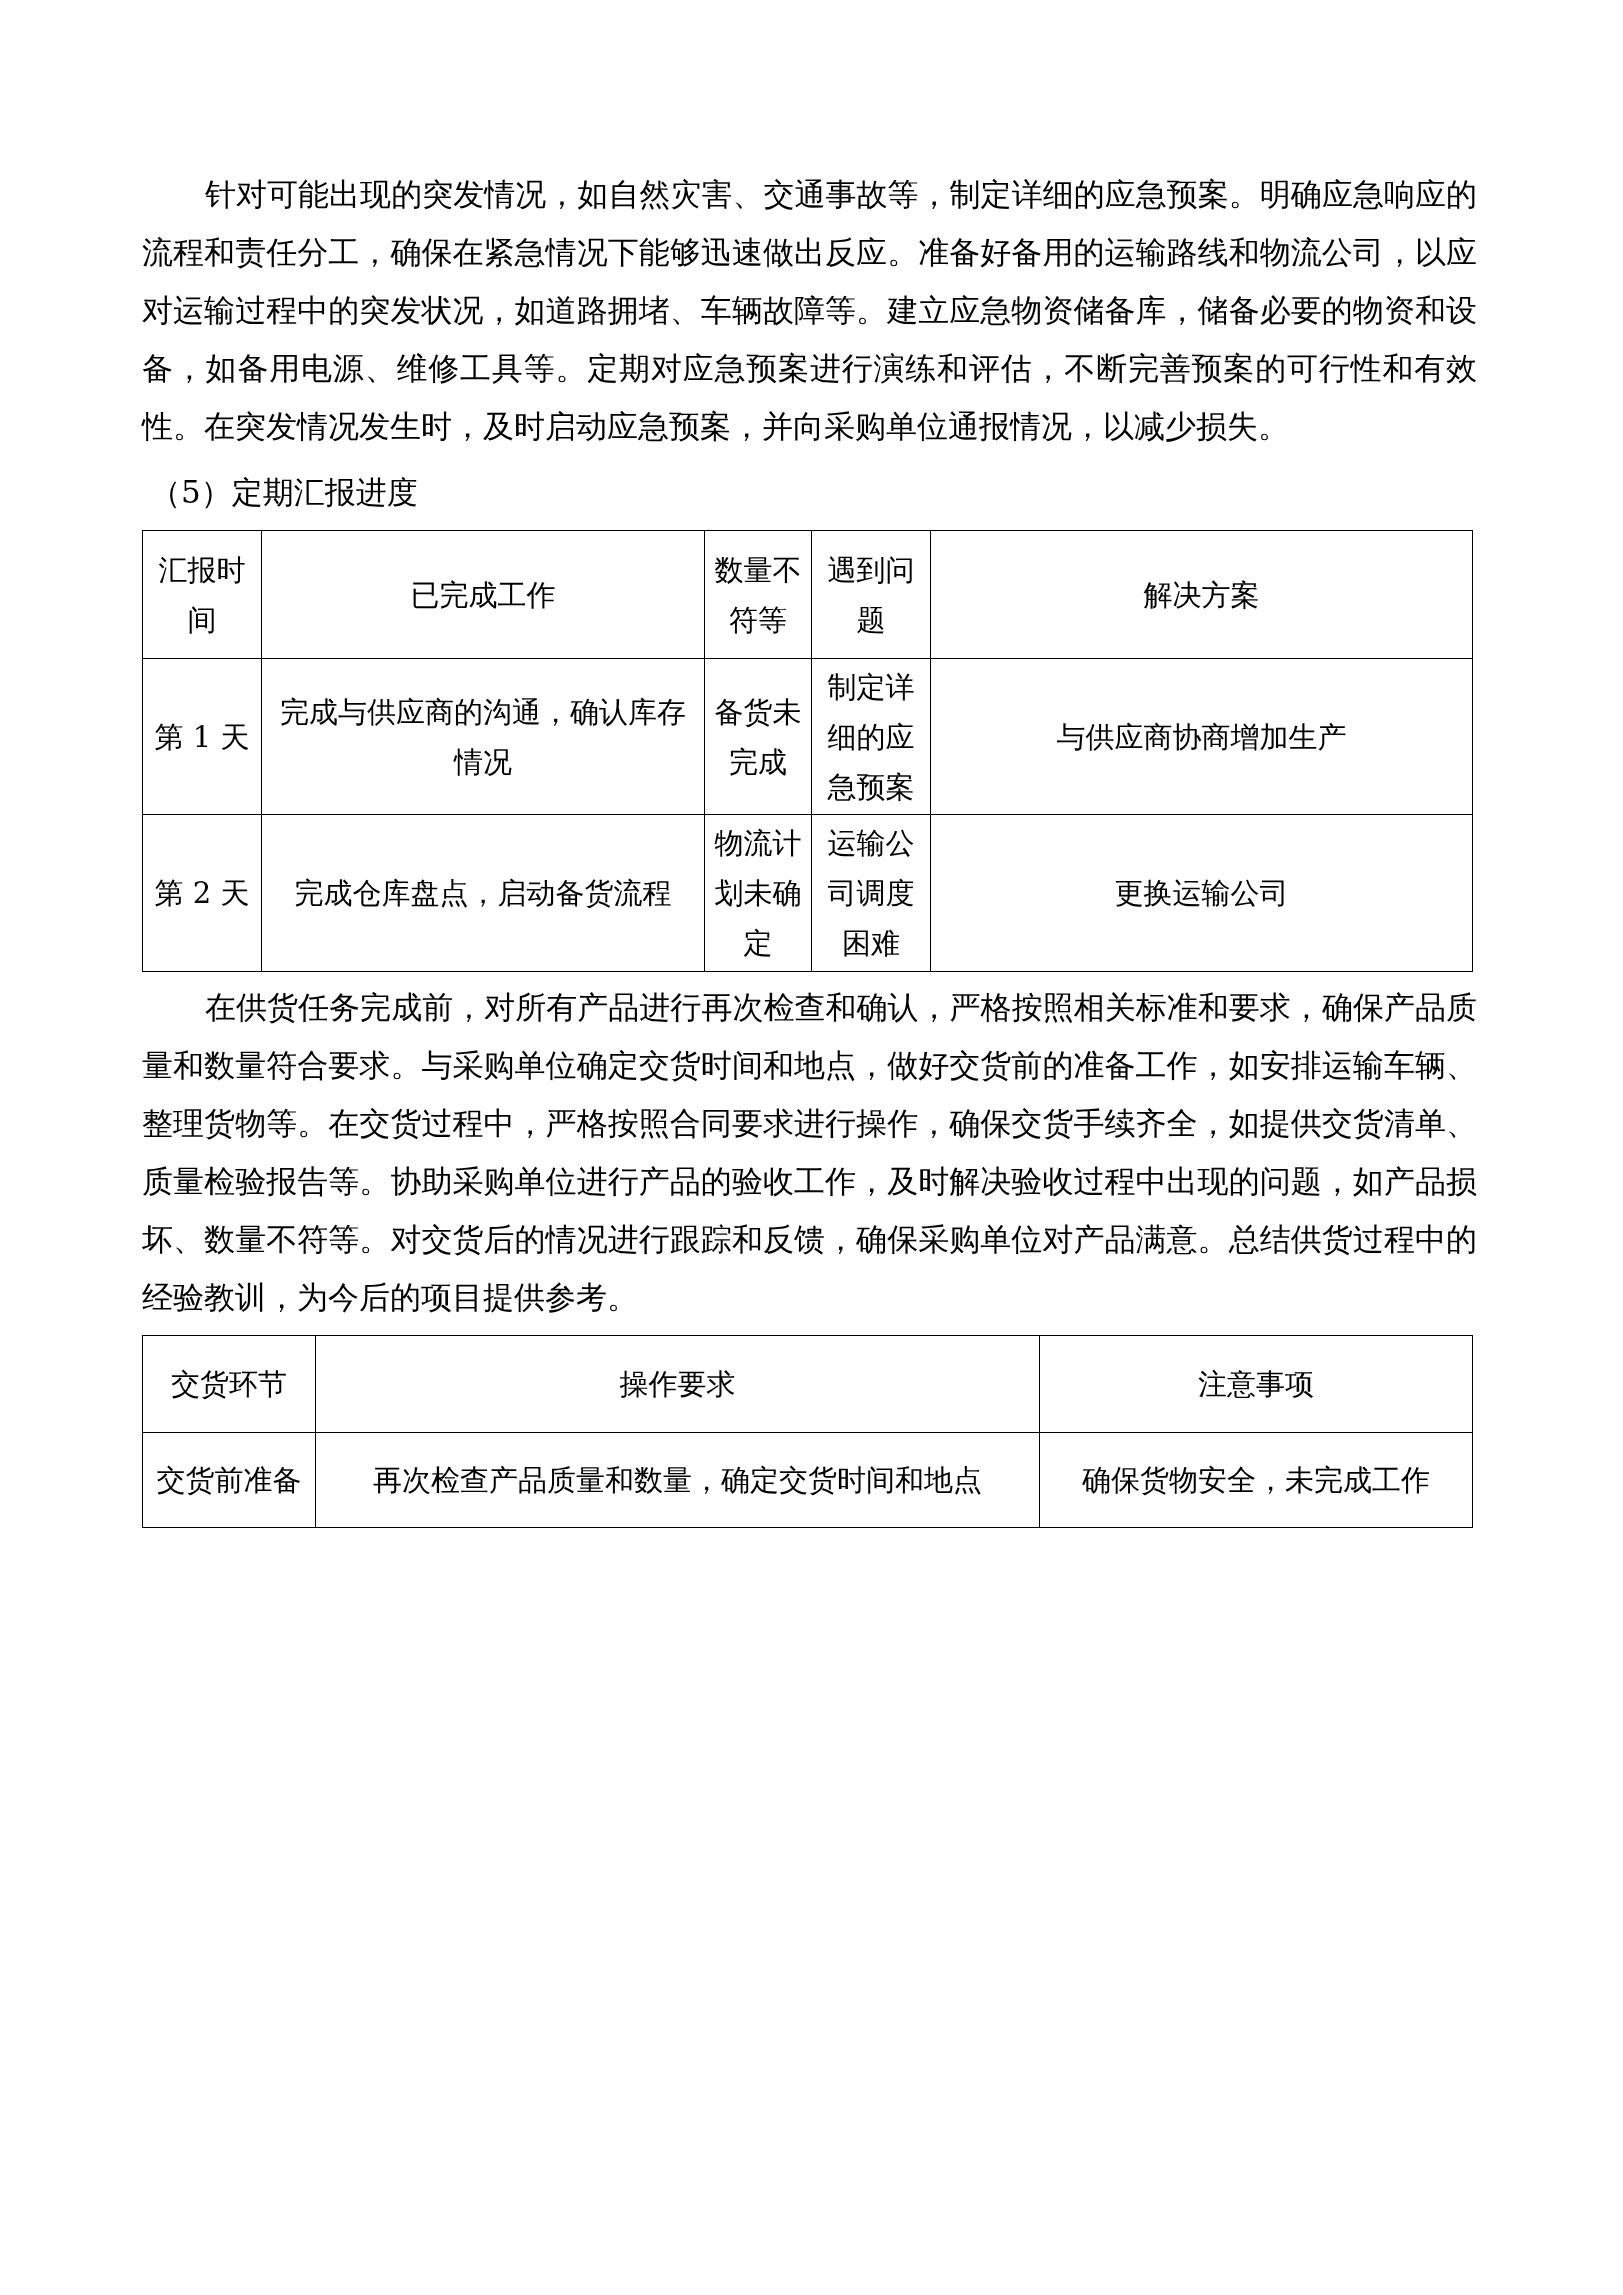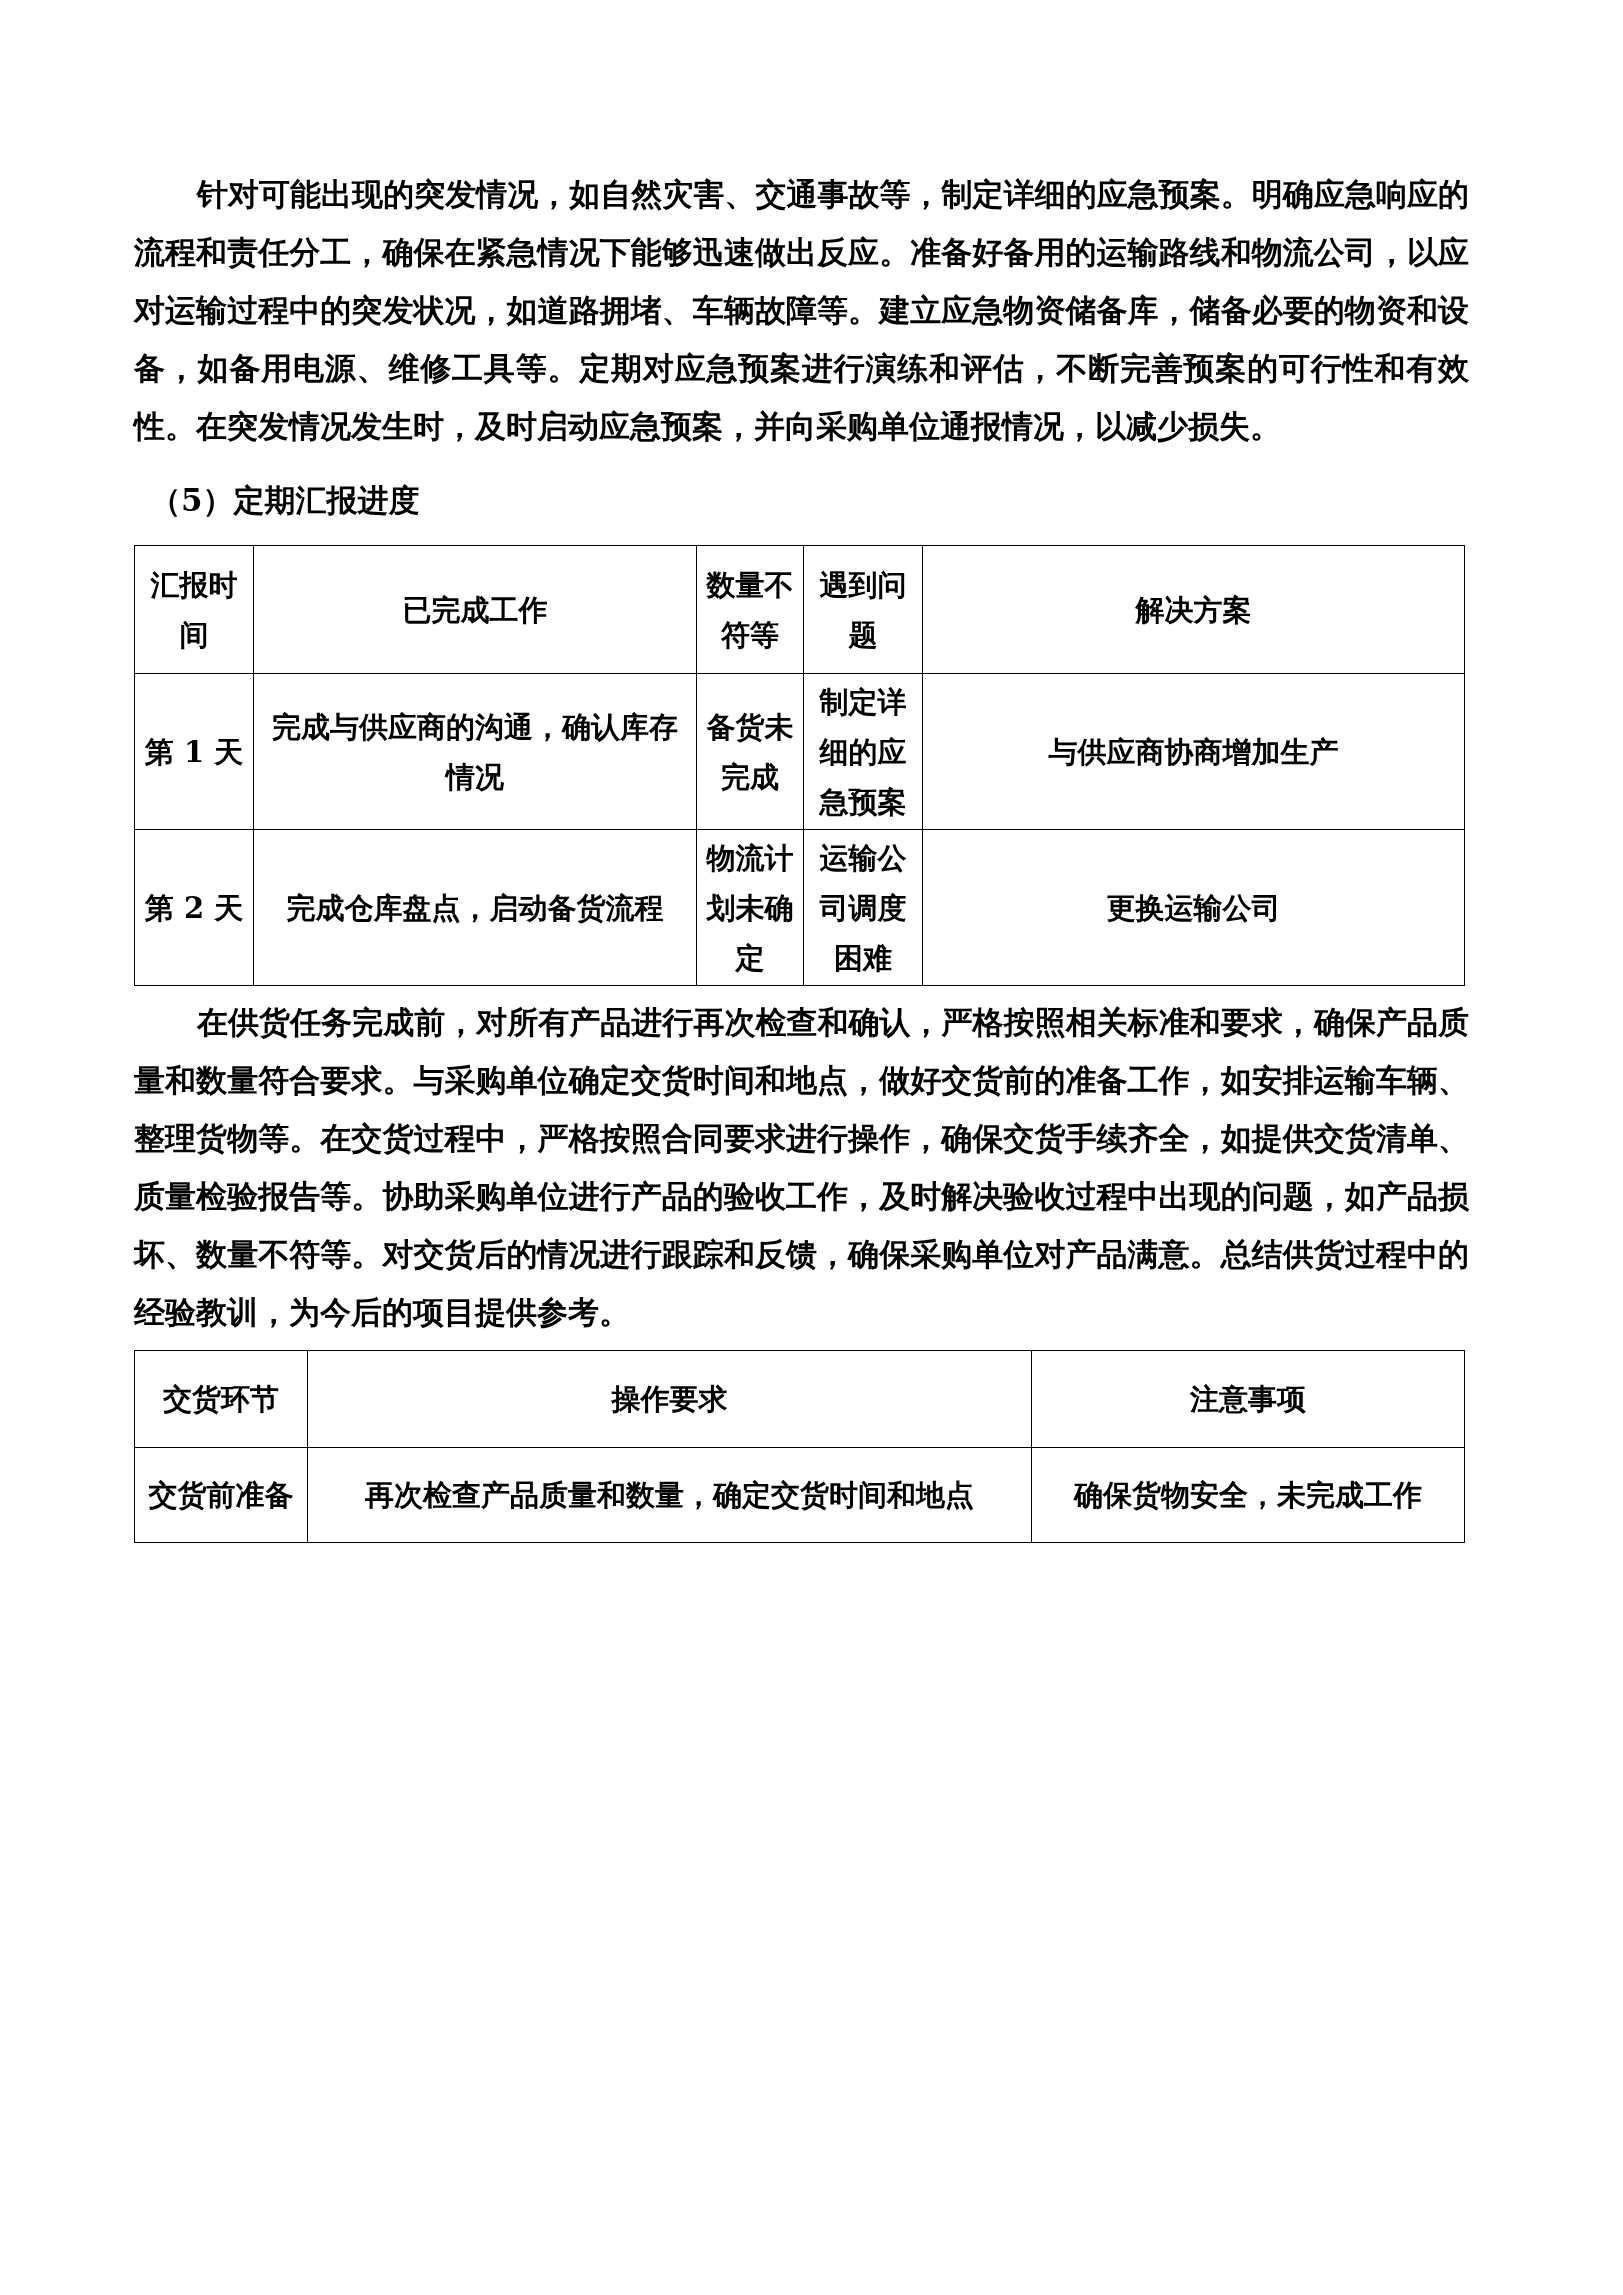--- a/index.html
+++ b/index.html
@@ -18,37 +18,36 @@
   .page {
     position: absolute;
     left: 0; top: 0;
     width: 1623px;
     height: 2295px;
     box-sizing: border-box;
     padding: 0;
   }
   .content {
     position: absolute;
-    left: 134px;
+    left: 142px;
     top: 165px;
     width: 1335px;
-    font-weight: bold;
   }
   p.para {
     margin: 0;
     font-size: 31px;
     line-height: 58px;
     text-align: justify;
     text-justify: inter-ideograph;
     text-indent: 63px;
     letter-spacing: 0;
     word-break: break-all;
   }
   p.heading {
-    margin: 16px;
+    margin: 8px;
     font-size: 31px;
     line-height: 58px;
     text-indent: 0;
     text-align: left;
   }
   table.doc-table {
     border-collapse: collapse;
     width: 1330px;
     margin: 9.2px 0 6.5px 0;
     table-layout: fixed;

